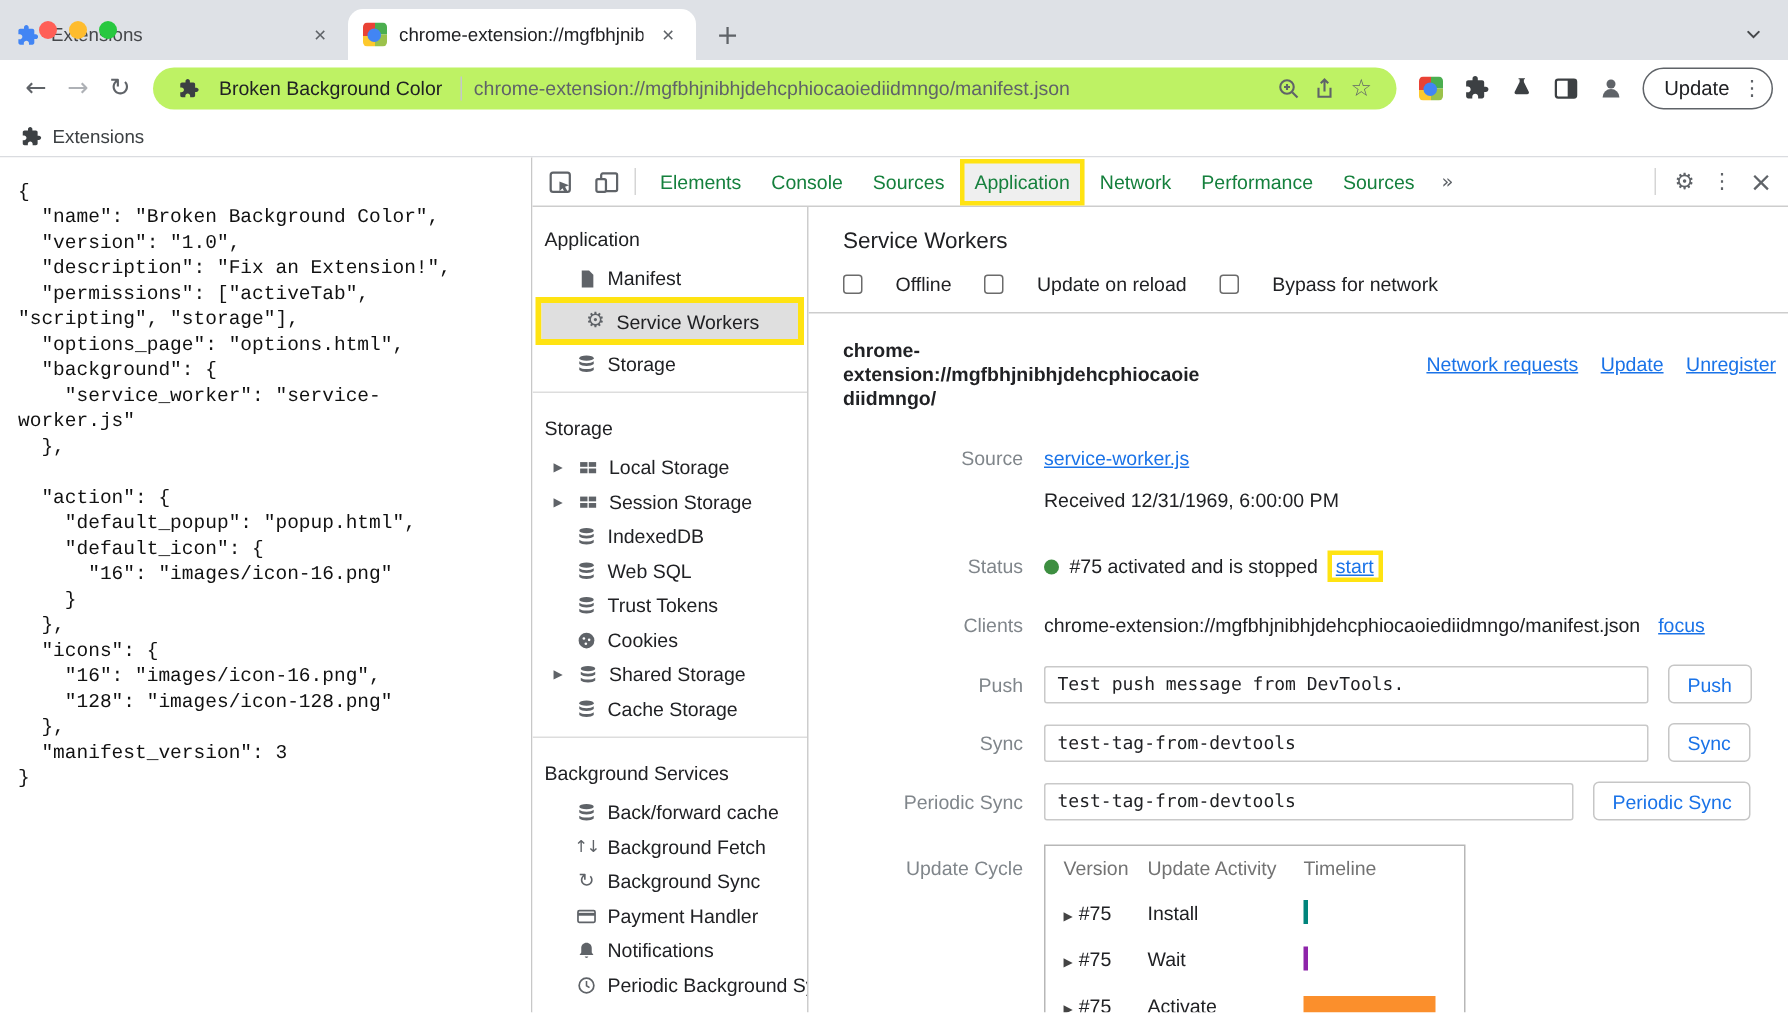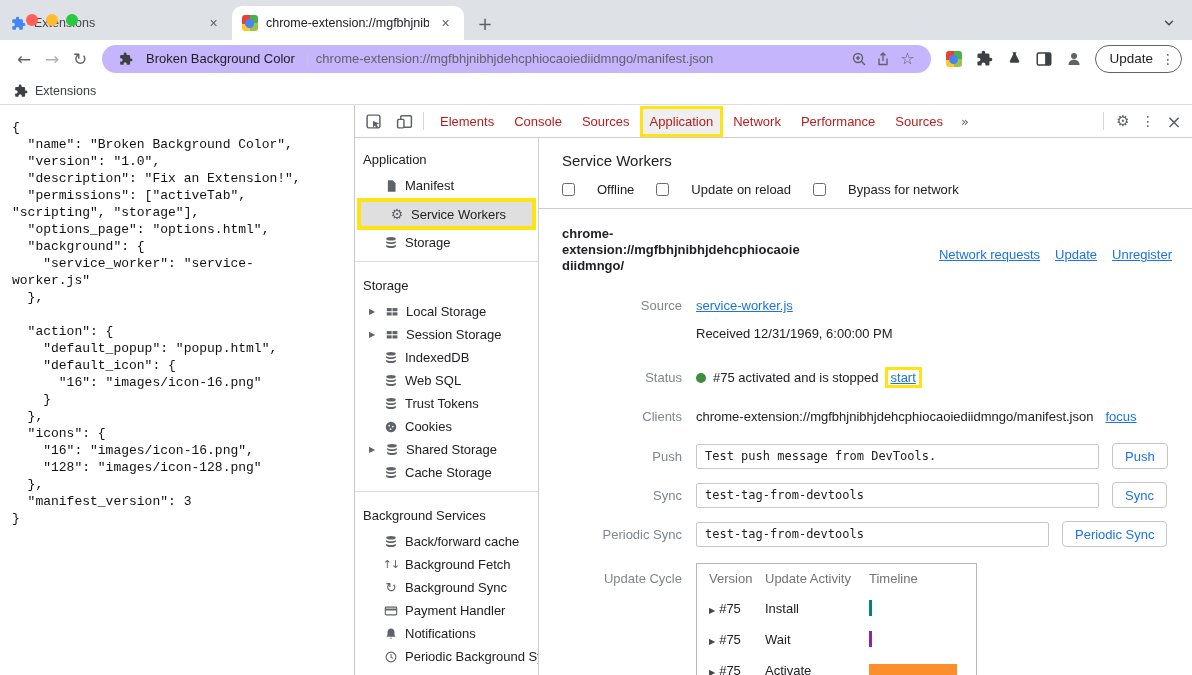--- a/index.html
+++ b/index.html
@@ -31,21 +31,21 @@
   .ci-tl{left:0;top:0;width:8px;height:9px;background:#E94235}
   .ci-tr{right:0;top:0;width:8px;height:8px;background:#4BAE4F}
   .ci-bl{left:0;bottom:0;width:8px;height:7px;background:#FDC92D}
   .ci-br{right:0;bottom:0;width:8px;height:8px;background:#9BC24B}
   .ci-dot{left:3px;top:4px;width:9px;height:9px;border-radius:50%;background:#4285F4}
 
   
   .toolbar{height:37px;background:#fff;display:flex;align-items:center;padding:0 10px;flex:none}
   .nav-btn{width:28px;height:28px;display:flex;align-items:center;justify-content:center;font-size:17px;color:#3C4043;flex:none}
   .nav-btn.disabled{color:#AEB1B6}
-  .addr{flex:1;height:28px;background:#c4b5fd;border-radius:14px;margin:0 8px;display:flex;align-items:center;padding:0 12px;min-width:0}
+  .addr{flex:1;height:28px;background:#bef264;border-radius:14px;margin:0 8px;display:flex;align-items:center;padding:0 12px;min-width:0}
   .addr .extname{font-size:13px;color:#202124;margin:0 4px 0 8px;white-space:nowrap}
   .addr .sep{width:1px;height:16px;background:#C4C7CA;margin:0 8px;flex:none}
   .addr .url{font-size:13px;color:#5F6368;white-space:nowrap;overflow:hidden;flex:1}
   .addr-ic{width:24px;height:24px;display:flex;align-items:center;justify-content:center;flex:none;color:#5F6368}
   .ext-ic{width:26px;height:26px;display:flex;align-items:center;justify-content:center;flex:none;margin:0 2px}
   .star-glyph{font-size:16px;color:#5F6368}
   .update-pill{height:28px;border:1.5px solid #5F6368;border-radius:15px;display:flex;align-items:center;gap:8px;padding:0 6px 0 13px;margin-left:6px;font-size:13.5px;color:#202124;background:#fff;flex:none}
   .kebab{font-size:14px;color:#3C4043;letter-spacing:0}
 
   
@@ -55,21 +55,21 @@
   
   .content{flex:1;display:flex;min-height:0}
   .page{width:355px;flex:none;background:#fff;border-right:1px solid #C8C8C8;overflow:hidden}
   .page pre{margin:14px 0 0 12px;font-family:"Liberation Mono",monospace;font-size:13px;line-height:17px;color:#111}
 
   
   .devtools{flex:1;display:flex;flex-direction:column;min-width:0;background:#fff}
   .dt-tabbar{height:33px;border-bottom:1px solid #CDCDCD;display:flex;align-items:center;flex:none}
   .dt-icbtn{width:26px;height:26px;display:flex;align-items:center;justify-content:center;margin-left:5px;flex:none}
   .dt-vsep{width:1px;height:18px;background:#D5D5D5;margin:0 6px;flex:none}
-  .dt-tab{padding:0 10px;height:33px;display:flex;align-items:center;font-size:13px;color:#b91c1c;white-space:nowrap}
+  .dt-tab{padding:0 10px;height:33px;display:flex;align-items:center;font-size:13px;color:#15803d;white-space:nowrap}
   .dt-tab.selected{background:#EFEFEF;border:3px solid var(--yellow);height:31px;padding:0 7px}
   .dt-more{font-size:13px;color:#5F6368;padding:0 8px}
   .dt-right{margin-left:auto;display:flex;align-items:center}
   .dt-gear{font-size:15px;color:#5F6368;width:26px;text-align:center}
   .dt-kebab{font-size:14px;color:#5F6368;width:24px;text-align:center}
   .dt-close{font-size:18px;color:#5F6368;width:28px;text-align:center;margin-right:4px}
 
   .dt-body{flex:1;display:flex;min-height:0}
   .dt-sidebar{width:184px;flex:none;border-right:1px solid #CDCDCD;overflow:hidden;font-size:13px;color:#202124;padding-top:5px}
   .sb-header{padding:9px 8px 7px}
@@ -82,21 +82,21 @@
   .glyph-ic{font-family:"DejaVu Sans",sans-serif;color:var(--gray-ic)}
 
   .dt-main{flex:1;min-width:0;overflow:hidden;font-size:13px}
   .sw-title{font-size:15px;color:#202124;margin:14px 0 0 23px}
   .sw-checks{display:flex;gap:22px;margin:13px 0 0 23px;align-items:center}
   .check{display:flex;align-items:center;gap:22px}
   .cb{width:13px;height:13px;border:1.5px solid #6B6B6B;border-radius:2.5px;background:#fff;flex:none}
   .sw-divider{border-top:1px solid #CDCDCD;margin-top:11px}
 
   .link{color:var(--link);text-decoration:underline}
-  .sw-origin-row{display:flex;align-items:center;margin:17px 20px 0 23px}
+  .sw-origin-row{display:flex;align-items:flex-start;margin:17px 8px 0 23px}
   .sw-origin{width:240px;font-weight:bold;line-height:16px;overflow-wrap:anywhere}
   .sw-origin-links{margin-left:auto;display:flex;gap:15px;padding-top:9px;white-space:nowrap}
   .sw-row{display:flex;align-items:center;margin-left:0}
   .sw-label{width:143px;text-align:right;color:#80868B;flex:none}
   .sw-val{margin-left:14px;display:flex;align-items:center;min-width:0}
   .dot{width:10px;height:10px;border-radius:50%;background:#3D8E40;margin-right:7px;flex:none}
   .start-box{border:3px solid var(--yellow);padding:0 3px;margin-left:6px}
   .sw-input{height:25px;border:1px solid #C9C9C9;border-radius:2px;padding:0 8px;font-family:"DejaVu Sans Mono",monospace;font-size:12px;color:#202124;background:#fff}
   .in-push{width:403px}
   .in-periodic{width:353px}

